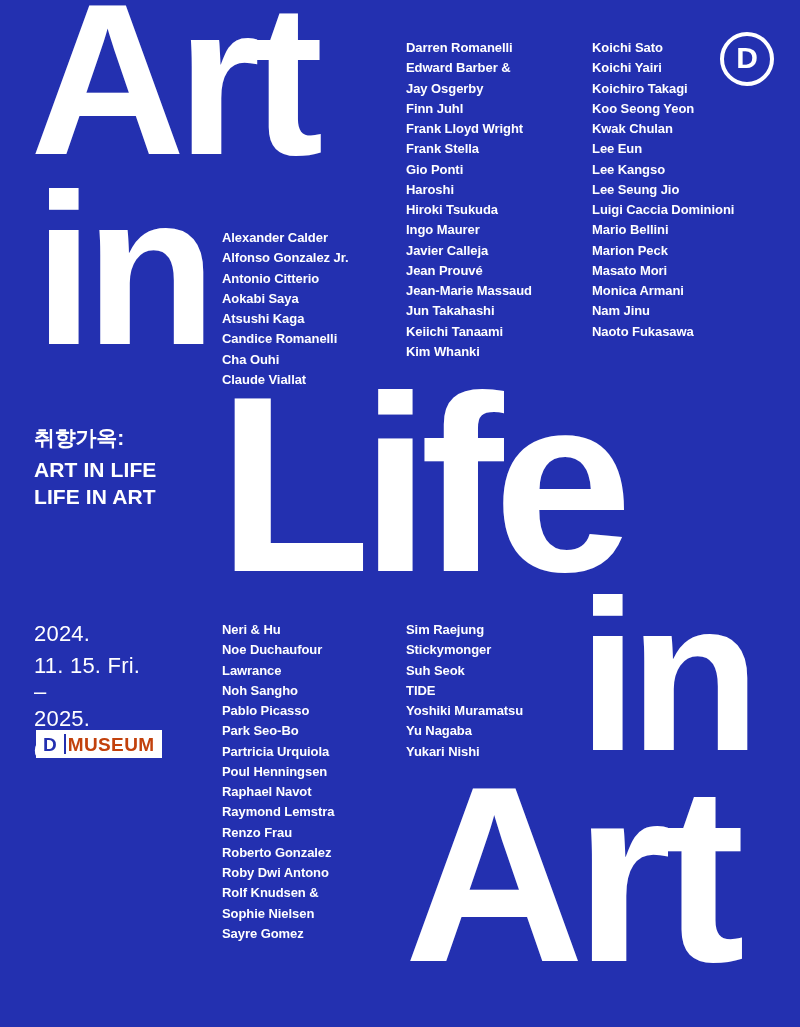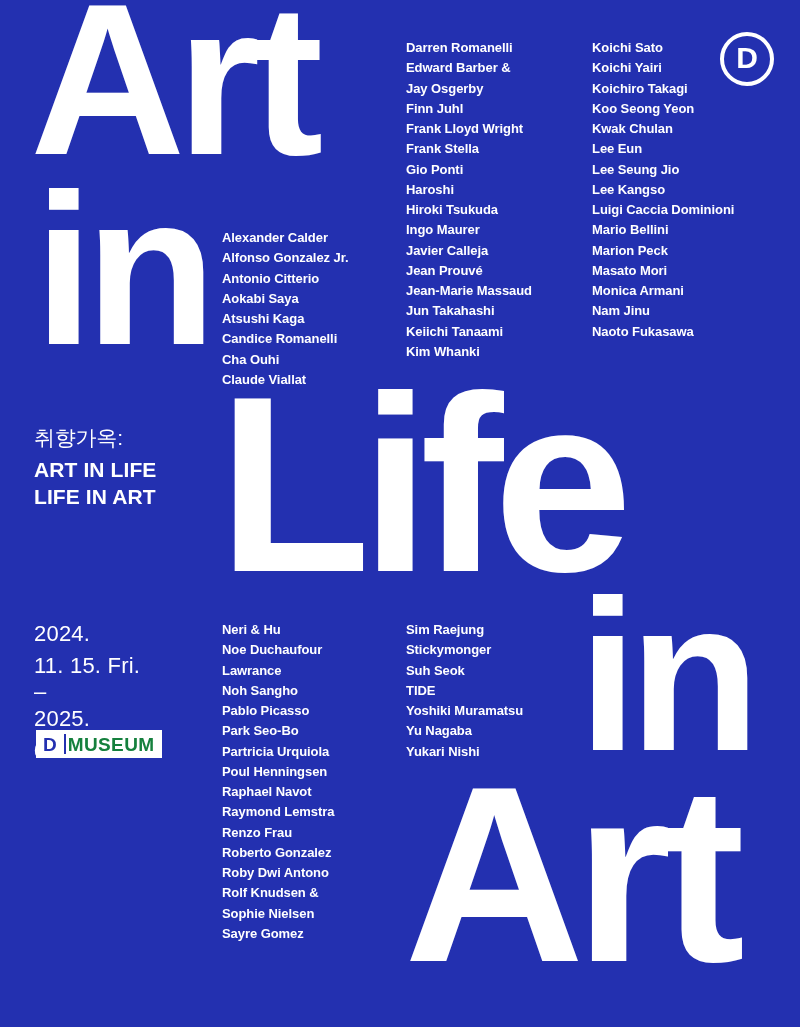--- a/index.html
+++ b/index.html
@@ -93,21 +93,21 @@
 
   
   #title-block {
     position: absolute;
     left: 34px;
     top: 424px;
     line-height: 1.32;
   }
   #title-ko {
     font-size: 21px;
-    font-weight: 400;
+    font-weight: 700;
     letter-spacing: -0.01em;
     margin-bottom: 4px;
   }
   .title-en {
     font-size: 21px;
     font-weight: 700;
     letter-spacing: 0.005em;
   }
 
   
@@ -135,21 +135,21 @@
   #museum-logo .d-box {
     color: #2330b0;
     font-size: 19px;
     font-weight: 700;
     padding: 0 7px;
     display: flex;
     align-items: center;
     line-height: 1;
   }
   #museum-logo .m-word {
-    color: #15803d;
+    color: #c2410c;
     font-size: 19px;
     font-weight: 700;
     padding: 0 8px 0 2px;
     display: flex;
     align-items: center;
     letter-spacing: 0.02em;
     line-height: 1;
   }
   #museum-logo .sep {
     width: 2px;
@@ -202,22 +202,22 @@
     <div>Kim Whanki</div>
   </div>
 
   <div class="names" id="names-col3">
     <div>Koichi Sato</div>
     <div>Koichi Yairi</div>
     <div>Koichiro Takagi</div>
     <div>Koo Seong Yeon</div>
     <div>Kwak Chulan</div>
     <div>Lee Eun</div>
+    <div>Lee Kangso</div>
     <div>Lee Seung Jio</div>
-    <div>Lee Kangso</div>
     <div>Luigi Caccia Dominioni</div>
     <div>Mario Bellini</div>
     <div>Marion Peck</div>
     <div>Masato Mori</div>
     <div>Monica Armani</div>
     <div>Nam Jinu</div>
     <div>Naoto Fukasawa</div>
   </div>
 
   <div class="names" id="names-col4">

